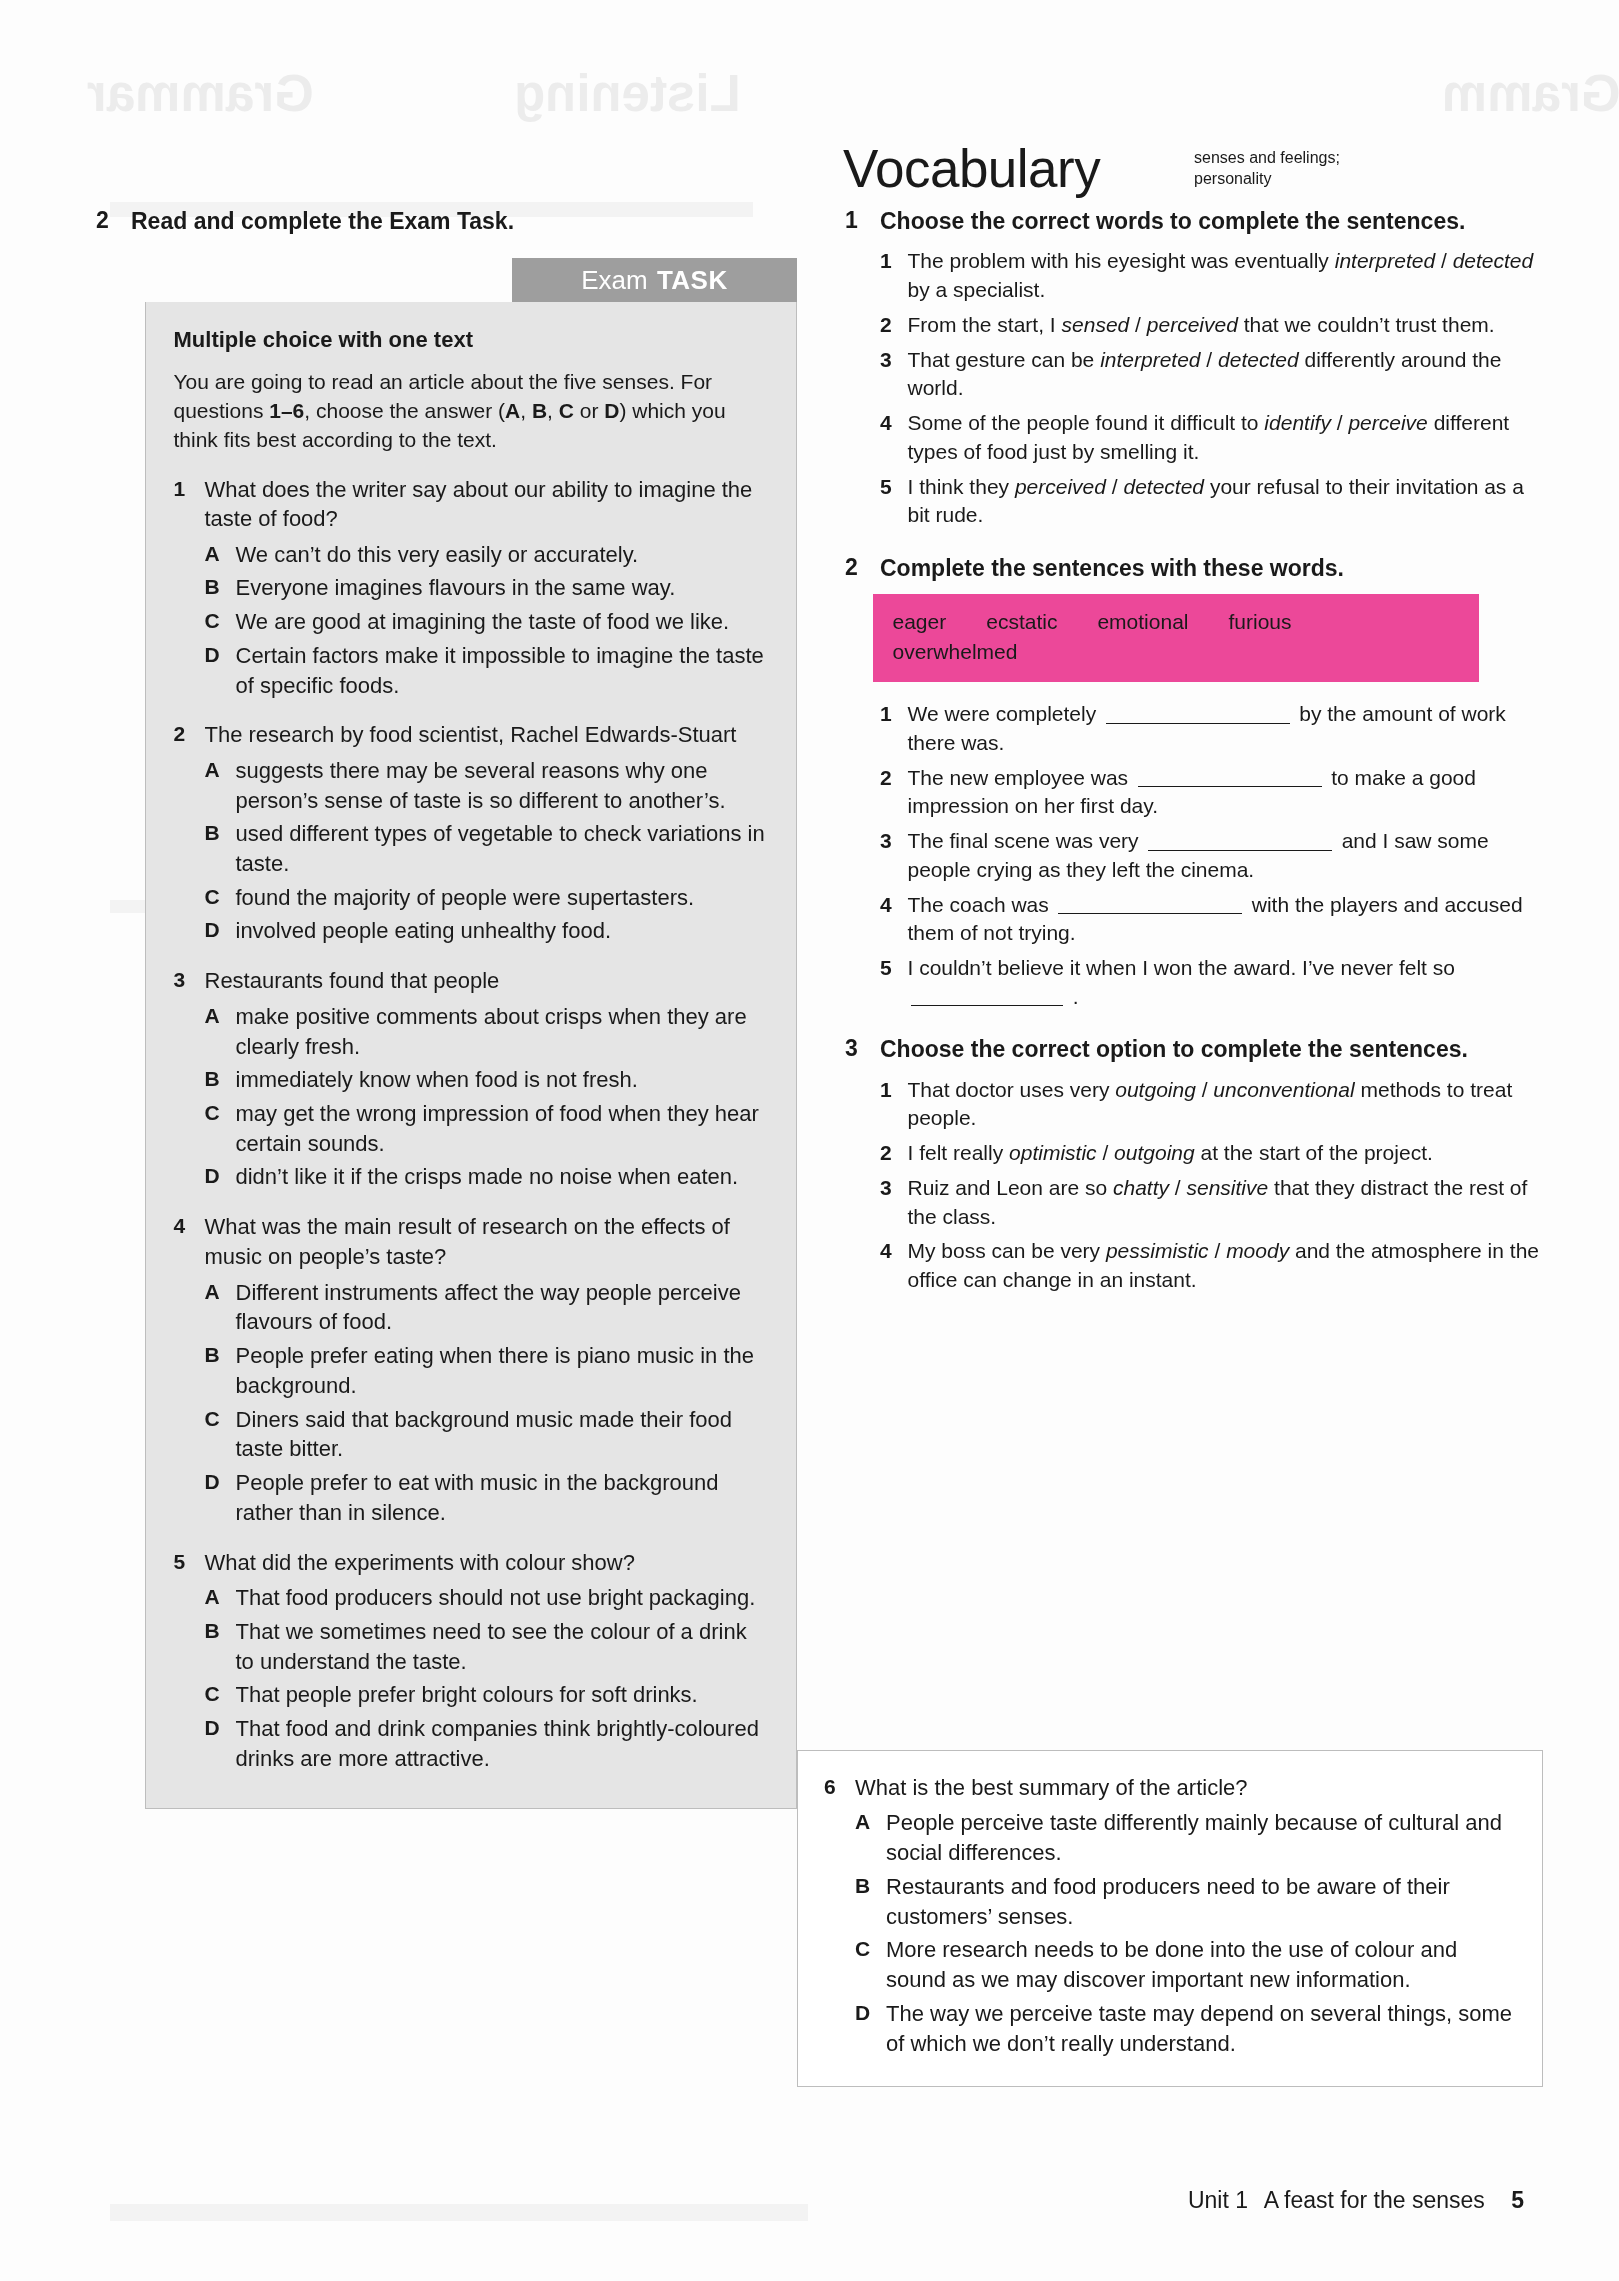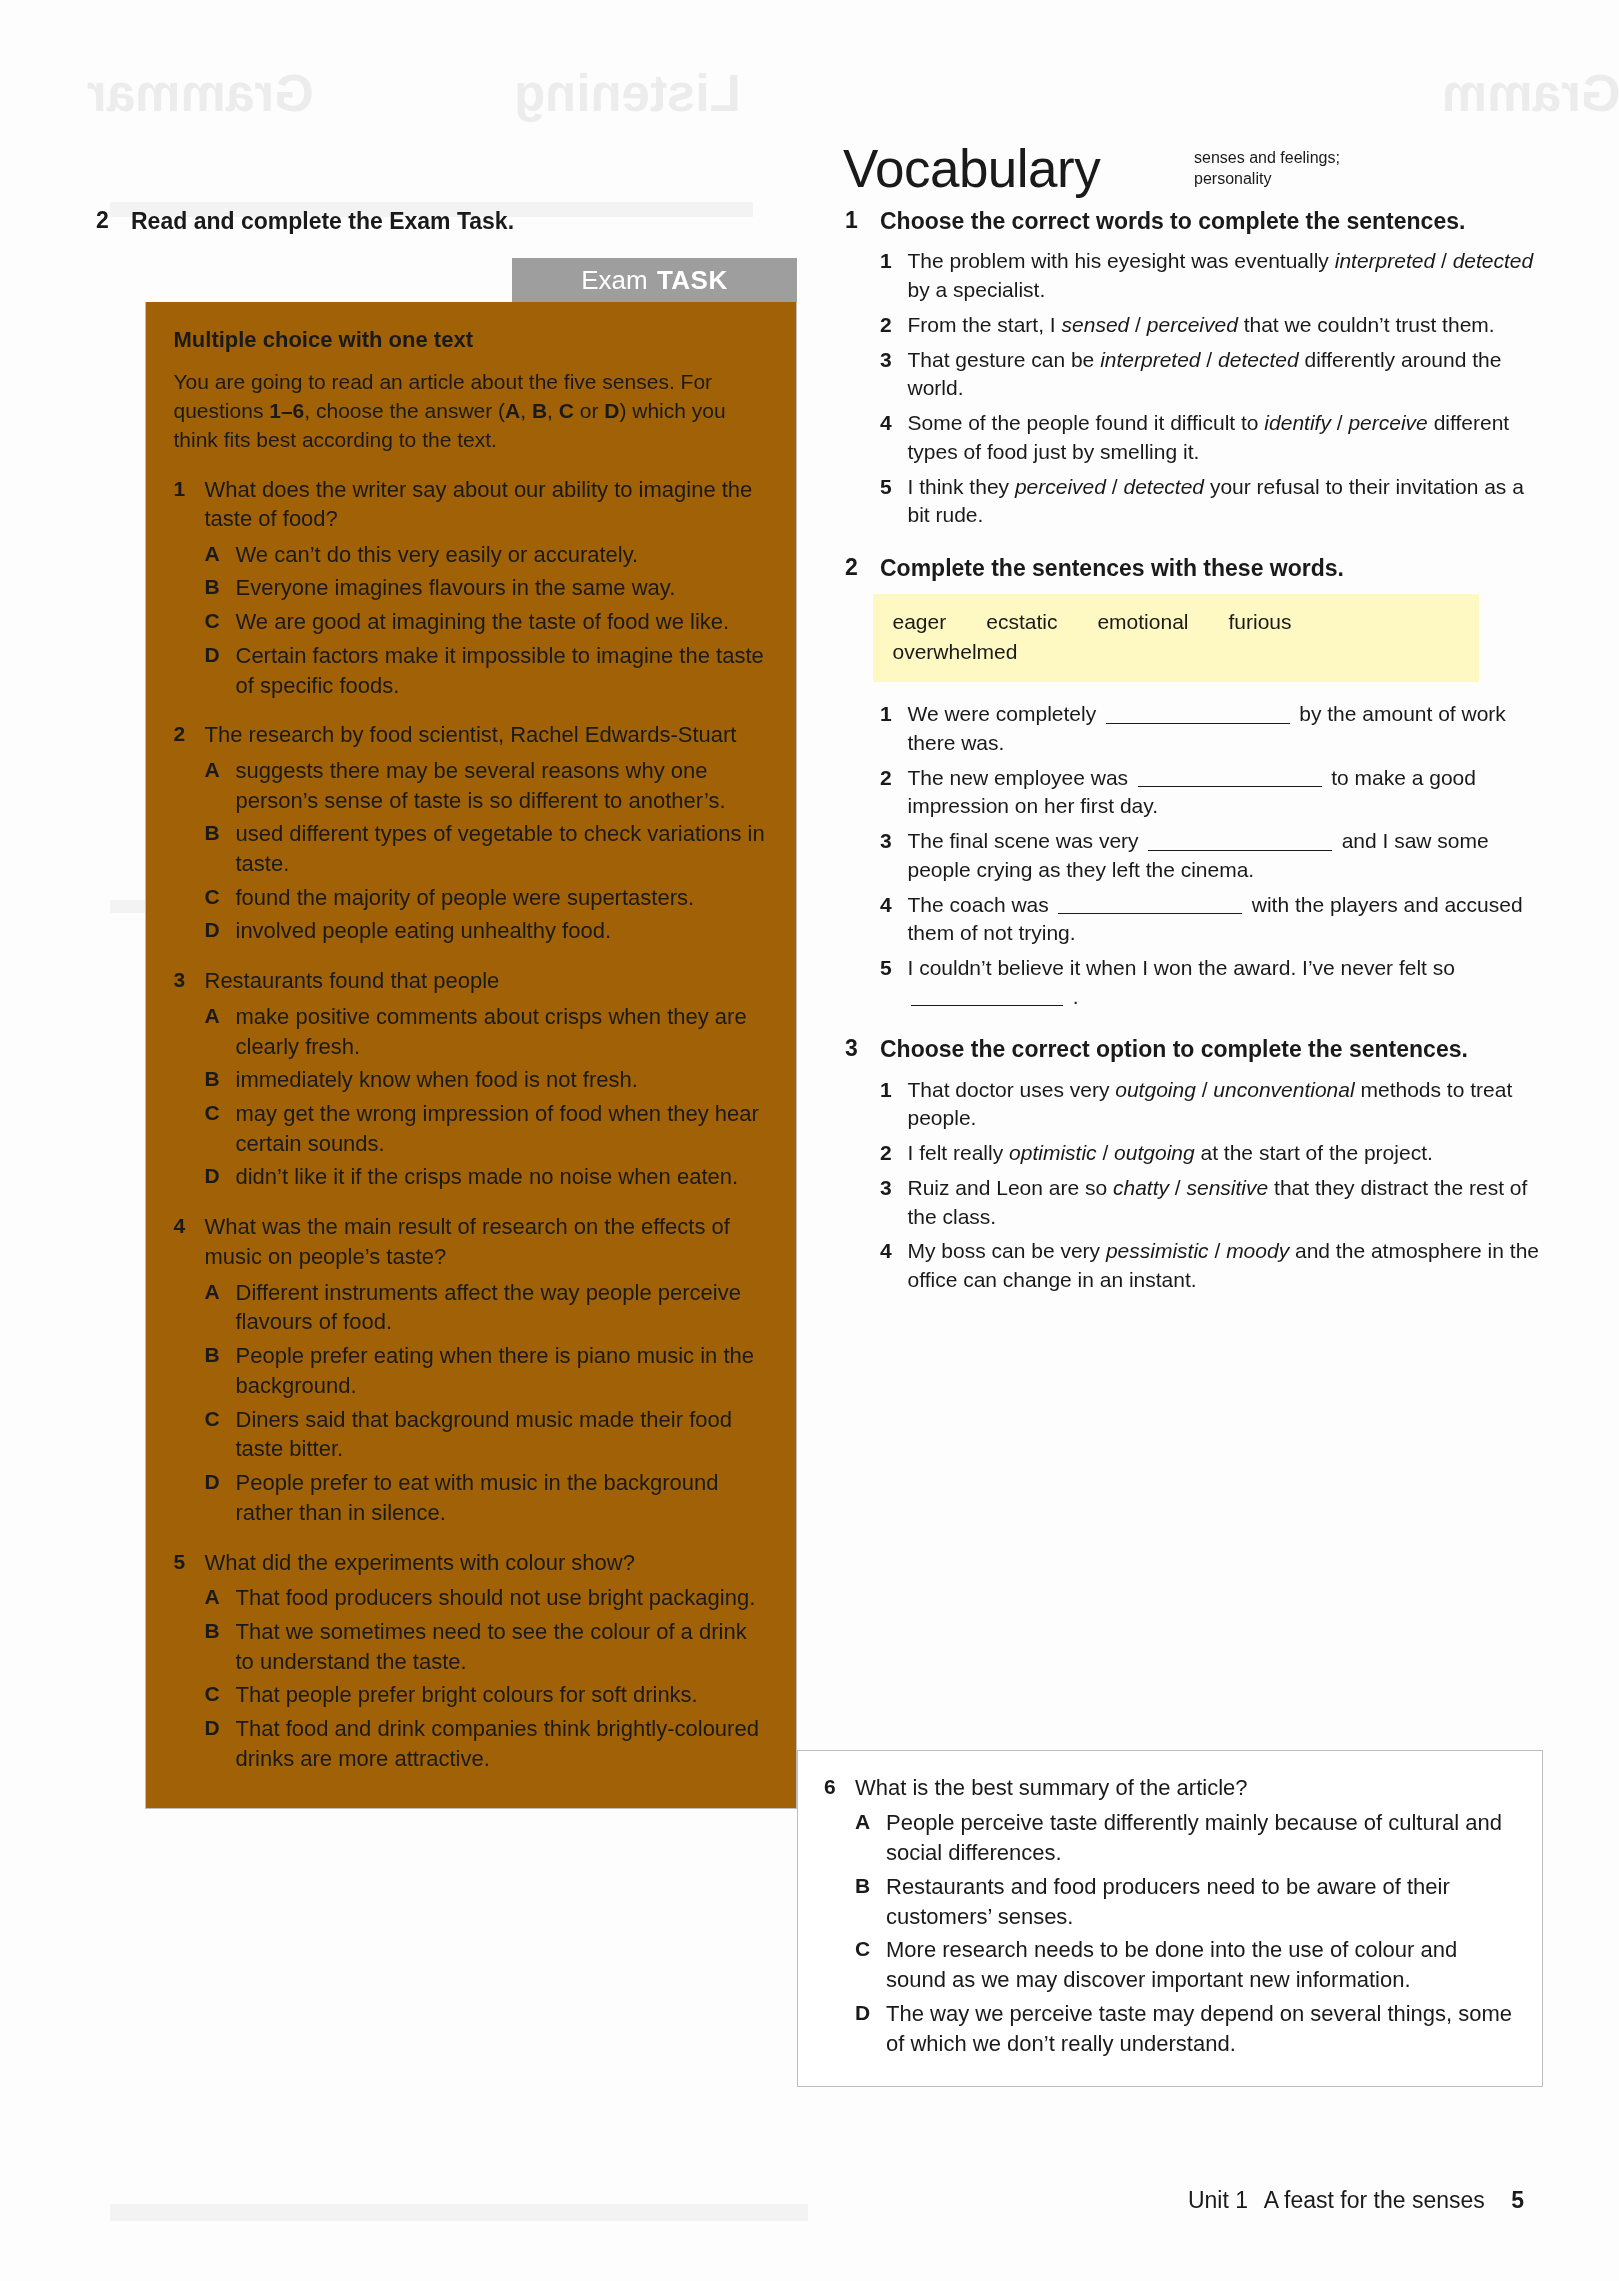--- a/index.html
+++ b/index.html
@@ -117,21 +117,21 @@
     justify-content: center;
     gap: 9.2px;
     box-sizing: border-box;
   }
   .exam-tab .t-exam { font-weight: 400; }
   .exam-tab .t-task { font-weight: 700; letter-spacing: 0.5px; }
 
   .exam-box {
     border: 1.8px solid #bdbdbd;
     border-top: none;
-    background: #a16207;
+    background: #e5e5e5;
     box-sizing: border-box;
     width: 652px;
     padding: 24px 27.5px 31px 27.5px;
     min-height: 1322px;
   }
   .exam-box .intro-h {
     font-size: 22px;
     font-weight: 700;
     margin: 0 0 13px 0;
     line-height: 1.3;
@@ -203,21 +203,21 @@
     line-height: 1.36;
   }
   .item-text {
     font-size: 21px;
     line-height: 1.36;
     flex: 1;
   }
   .item-text i { }
 
   .wordbank {
-    background: #fef9c3;
+    background: #ec4899;
     padding: 13px 20px 14.7px 20px;
     margin: 9.2px 0 18.4px 27.5px;
     width: 606px;
     box-sizing: border-box;
   }
   .wordbank .row {
     display: flex;
     gap: 40px;
     font-size: 21px;
     line-height: 1.42;

